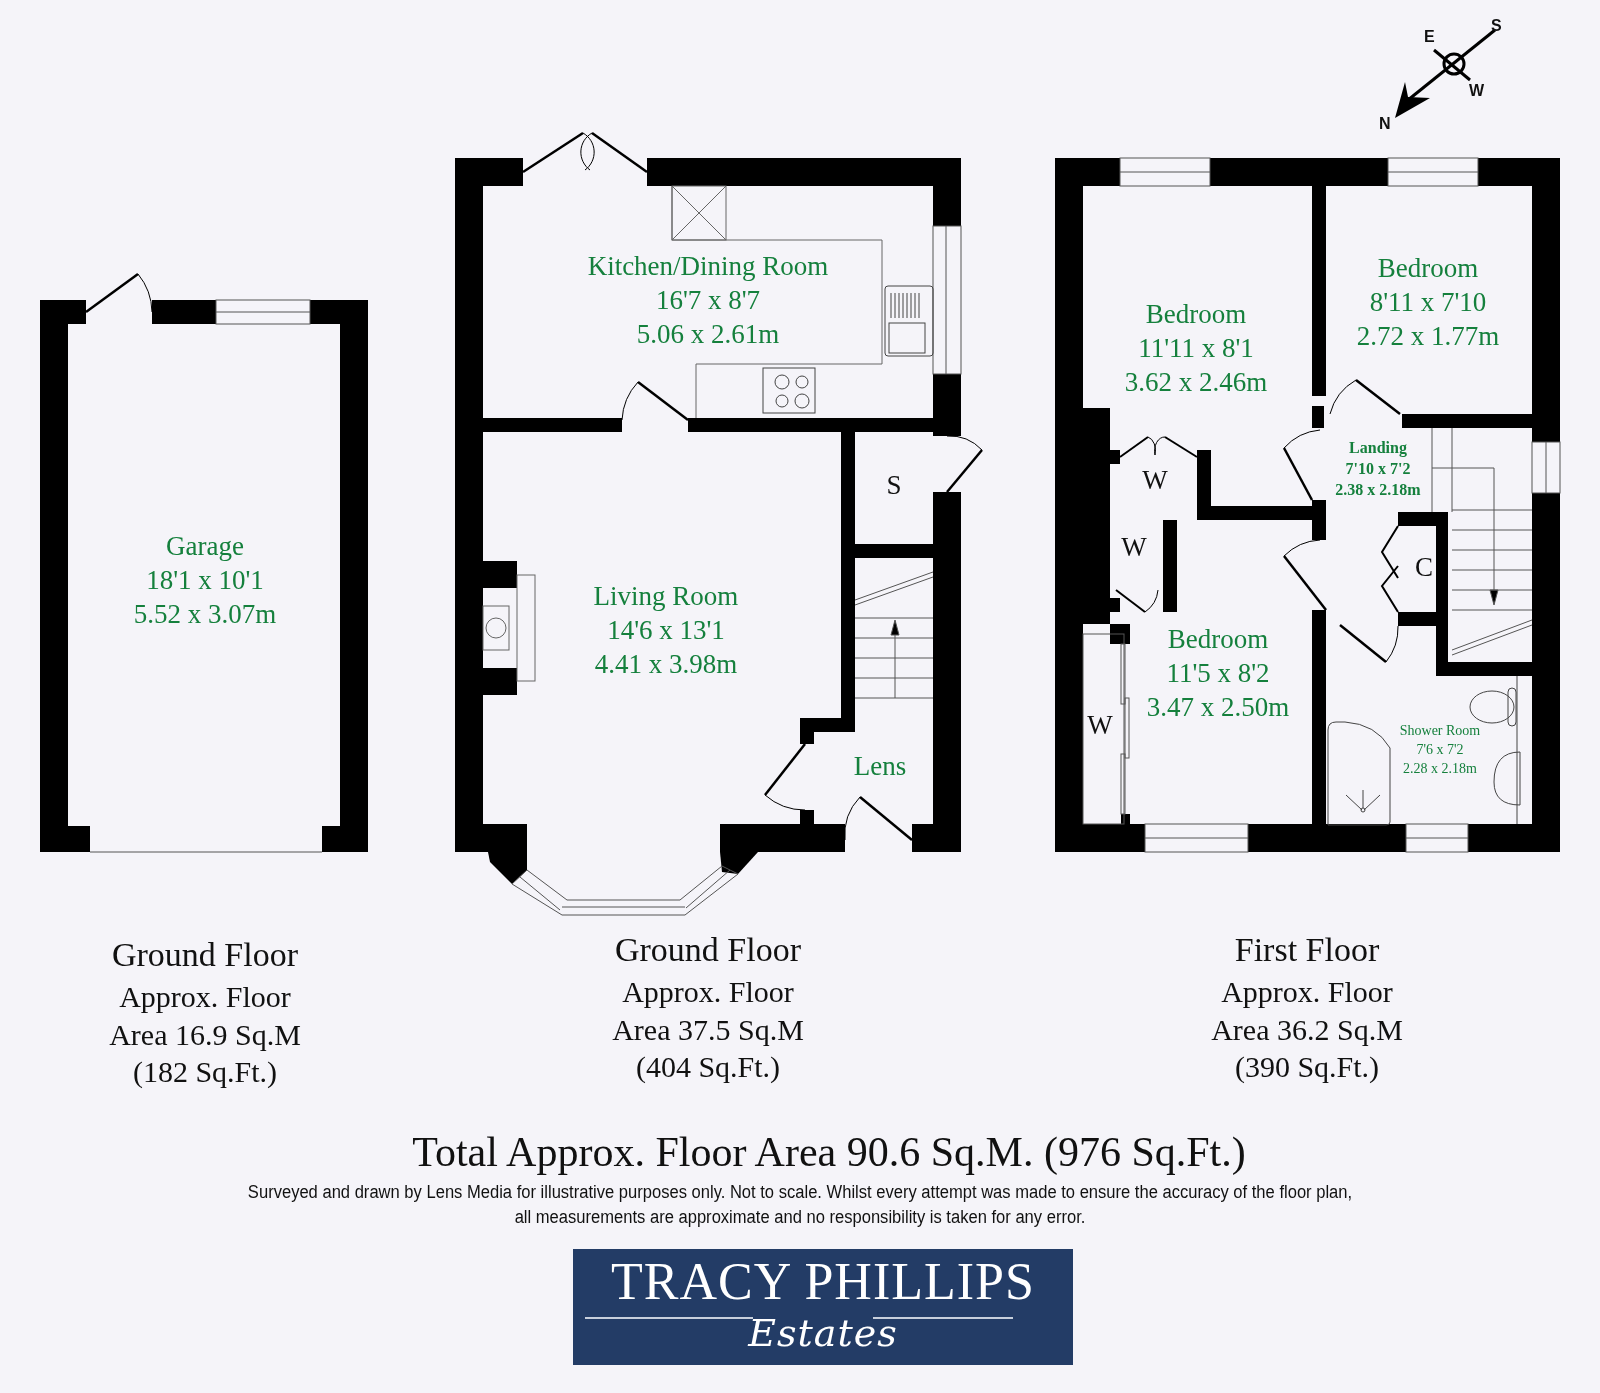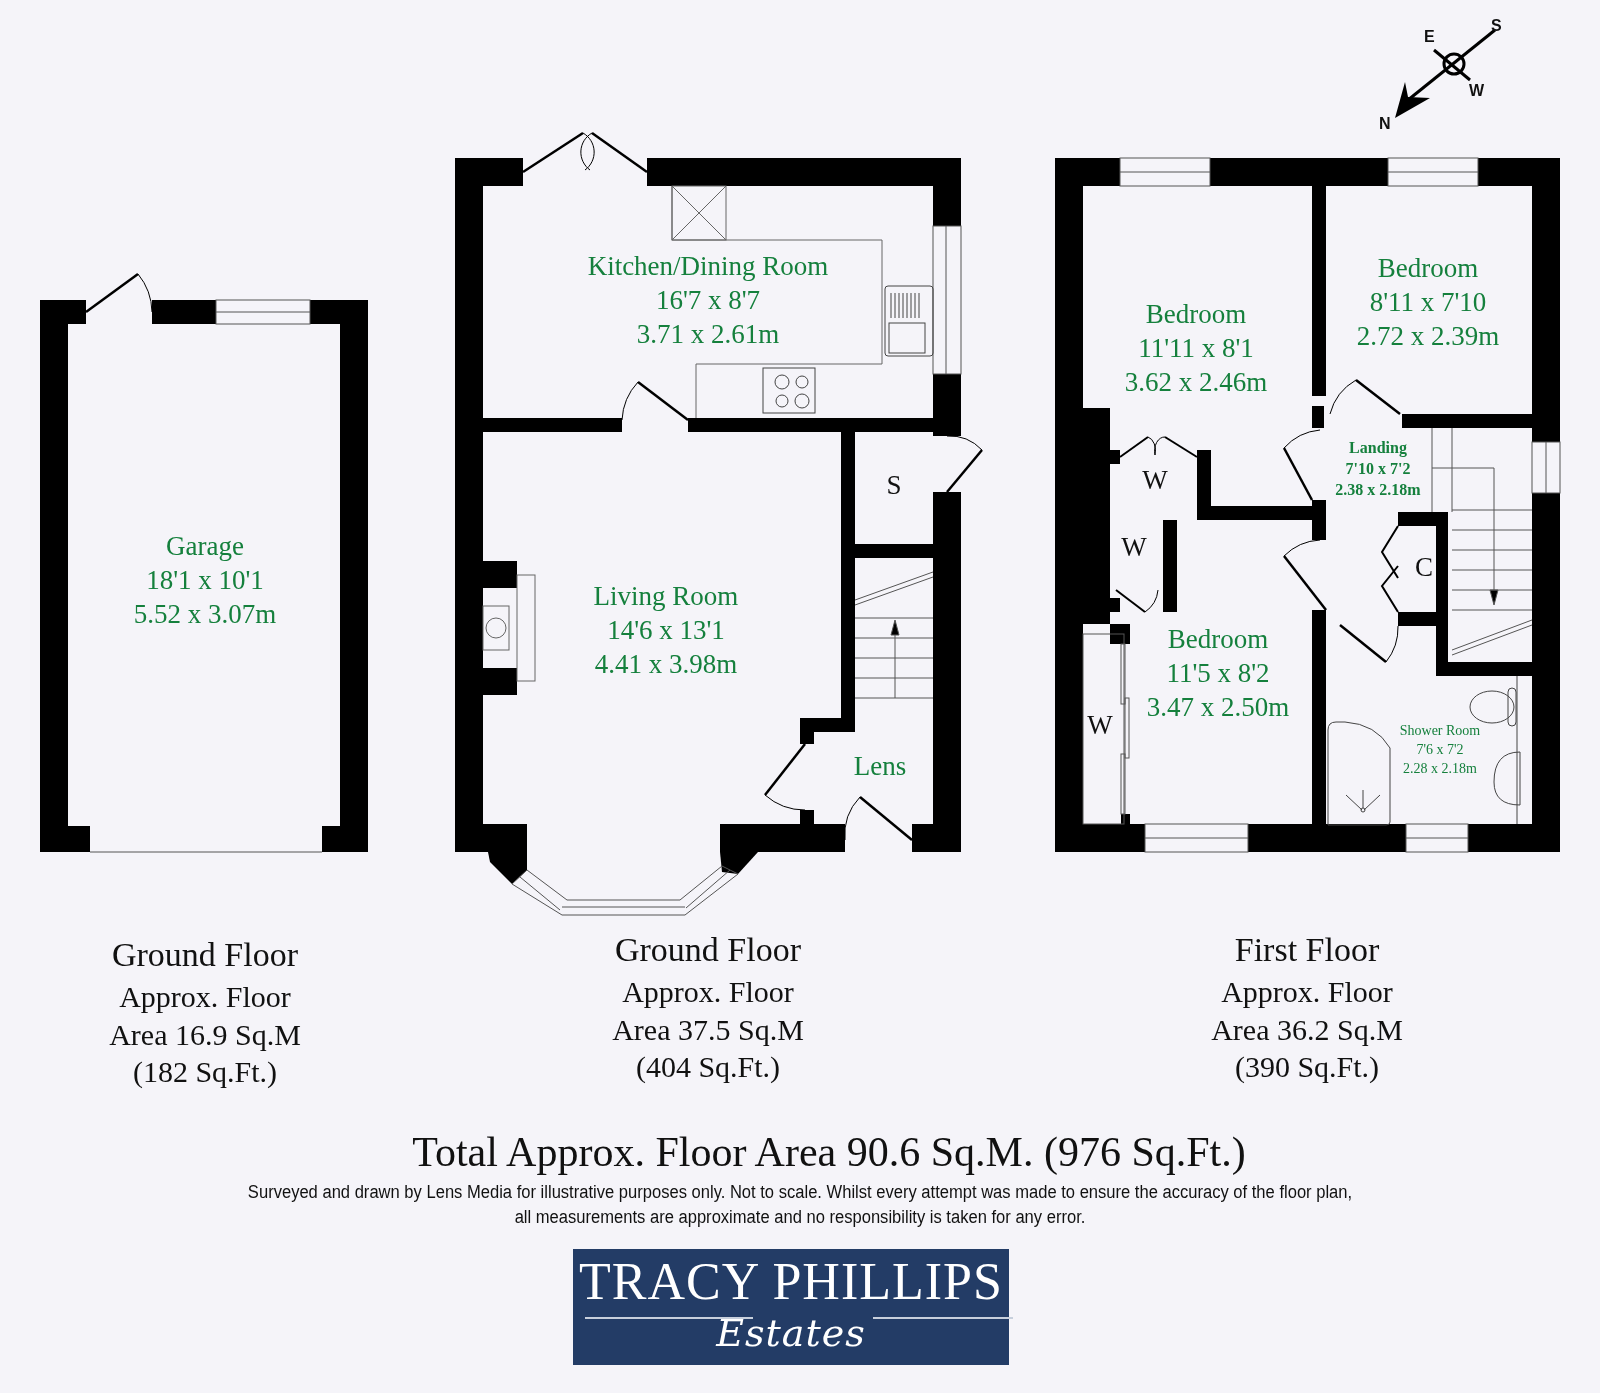--- a/index.html
+++ b/index.html
@@ -48,21 +48,21 @@
     text-align: center;
     font-family: "Liberation Sans", "DejaVu Sans", sans-serif;
     font-size: 18px;
     line-height: 1.4;
     transform: scaleX(0.92);
   }
   .disclaimer span { display: block; }
 
   .logo {
     position: absolute; left: 573px; top: 1249px;
-    width: 436px; height: 116px;
+    width: 500px; height: 116px;
     background: #233c66;
     color: #ffffff;
     text-align: center;
   }
   .logo .logo-name {
     display: block;
     font-family: "Liberation Serif", "DejaVu Serif", serif;
     font-size: 52px;
     letter-spacing: 1px;
     margin-top: 4px;
@@ -344,21 +344,21 @@
 
 <div class="room-label lbl-md" style="left:205px; top:530px;">
   <span>Garage</span>
   <span>18'1 x 10'1</span>
   <span>5.52 x 3.07m</span>
 </div>
 
 <div class="room-label lbl-md" style="left:708px; top:250px;">
   <span>Kitchen/Dining Room</span>
   <span>16'7 x 8'7</span>
-  <span>3.71 x 2.61m</span>
+  <span>5.06 x 2.61m</span>
 </div>
 
 <div class="room-label lbl-md" style="left:666px; top:580px;">
   <span>Living Room</span>
   <span>14'6 x 13'1</span>
   <span>4.41 x 3.98m</span>
 </div>
 
 <div class="room-label lbl-md" style="left:880px; top:750px;">
   <span>Lens</span>
@@ -368,21 +368,21 @@
 
 <div class="room-label lbl-md" style="left:1196px; top:298px;">
   <span>Bedroom</span>
   <span>11'11 x 8'1</span>
   <span>3.62 x 2.46m</span>
 </div>
 
 <div class="room-label lbl-md" style="left:1428px; top:252px;">
   <span>Bedroom</span>
   <span>8'11 x 7'10</span>
-  <span>2.72 x 2.39m</span>
+  <span>2.72 x 1.77m</span>
 </div>
 
 <div class="room-label lbl-md" style="left:1218px; top:623px;">
   <span>Bedroom</span>
   <span>11'5 x 8'2</span>
   <span>3.47 x 2.50m</span>
 </div>
 
 <div class="room-label lbl-sm" style="left:1378px; top:438px;">
   <span>Landing</span>

